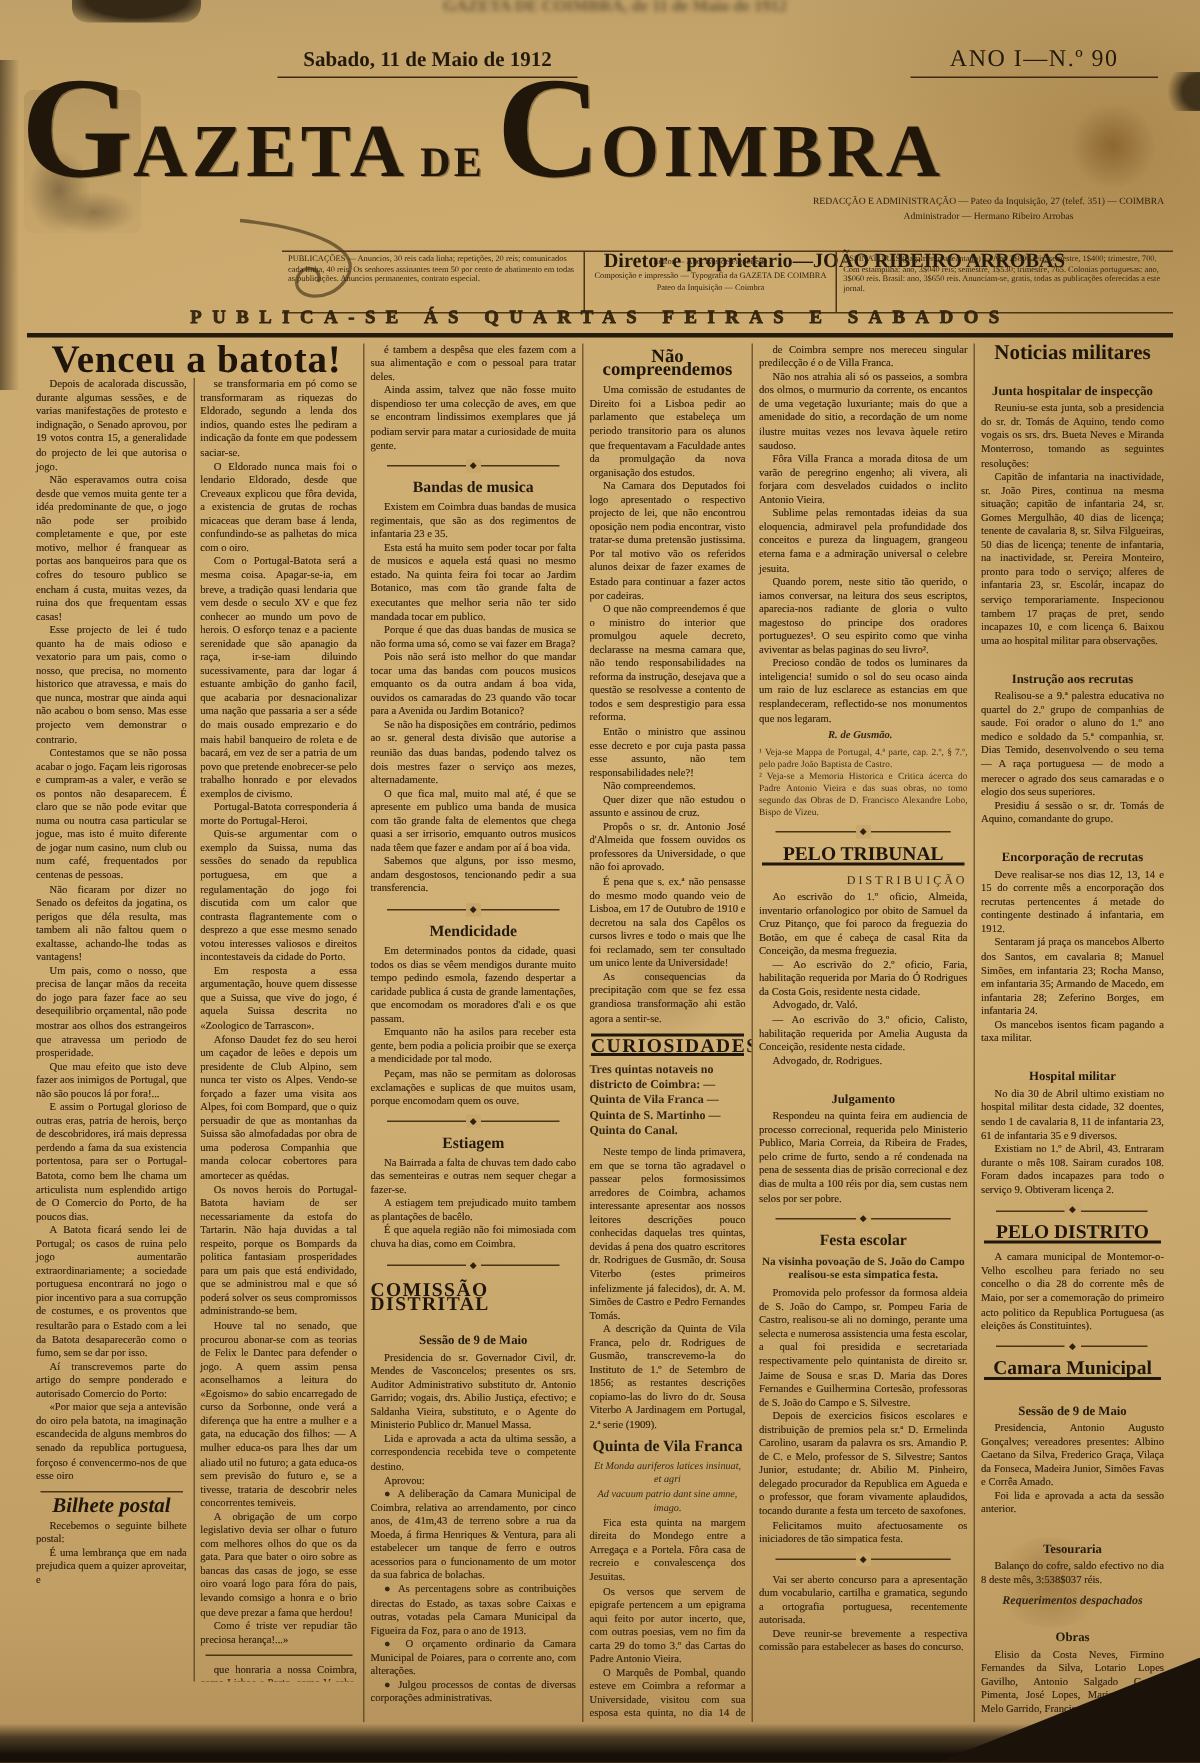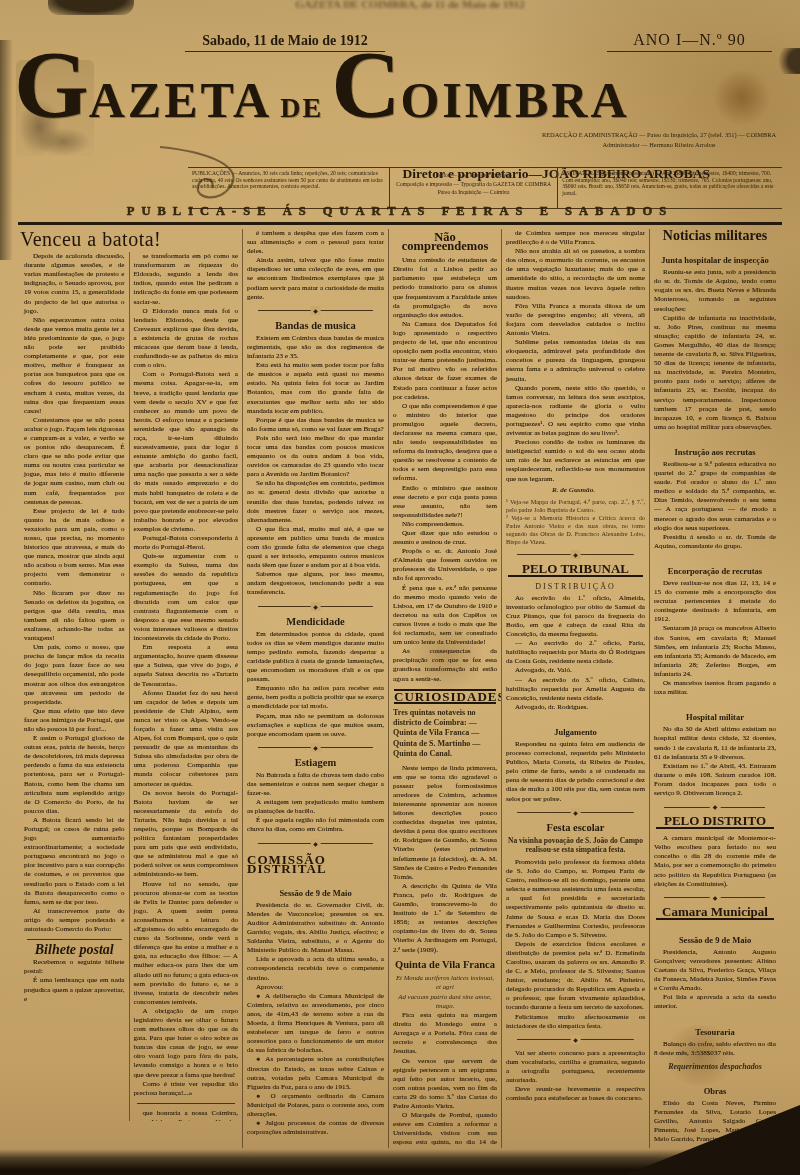--- a/index.html
+++ b/index.html
@@ -60,41 +60,41 @@
   .publish-line{position:absolute;top:204px;left:0;width:100%;text-align:center;
     font-weight:bold;font-size:12.5px;letter-spacing:7px;color:rgba(44,30,10,.9);
     -webkit-text-stroke:.5px #2c1e0a;}
   .thick-rule{position:absolute;top:222px;left:18px;right:18px;height:3px;background:#241a0e;}
   
   .body-area{position:absolute;top:229px;left:20px;width:760px;height:919px;display:flex;
     font-size:7.1px;line-height:9.1px;}
   .col{box-sizing:border-box;padding:0 4px;overflow:hidden;height:100%;}
   .vr{border-right:1px solid rgba(56,38,14,.6);}
   .group{box-sizing:border-box;width:223px;height:100%;overflow:hidden;}
-  .group-headline{font-size:20px;font-weight:normal;margin:6px 0 8px;
+  .group-headline{font-size:26px;font-weight:bold;text-align:center;margin:6px 0 8px;
     color:#1f150a;letter-spacing:.5px;}
   .group-cols{display:flex;height:calc(100% - 50px);}
   .gc1{width:110px;} .gc2{width:113px;}
   .c3{width:146px;} .c4{width:113px;} .c5{width:148px;} .c6{width:130px;}
   
   .b-p{margin:0;text-align:justify;text-indent:9px;color:#362814;
     text-shadow:0 0 .4px rgba(58,40,16,.6);}
   .b-h1{font-size:12.5px;font-weight:bold;text-align:center;margin:4px 0 5px;color:#20160a;}
   .b-h1b{font-size:14px;font-weight:bold;text-align:center;margin:2px 0 6px;color:#20160a;}
   .b-h1s{font-size:13px;font-weight:bold;text-align:left;letter-spacing:1px;margin:6px 0 4px;color:#20160a;}
   .b-h1u{font-size:13px;font-weight:bold;text-align:center;margin:0 2px 5px;color:#20160a;
     border-bottom:2px solid #20160a;padding-bottom:2px;}
   .b-h3i{font-size:14px;font-weight:bold;font-style:italic;text-align:center;margin:4px 0;color:#20160a;}
   .b-h2{font-size:10.5px;font-weight:bold;text-align:center;margin:5px 0 4px;color:#241a0c;}
   .b-sub{font-size:8.5px;font-weight:bold;text-align:center;margin:16px 0 3px;color:#241a0c;}
   .b-subit{font-size:8px;font-weight:bold;font-style:italic;text-align:center;margin:4px 0 2px;}
   .b-box{font-size:13px;font-weight:bold;text-align:center;letter-spacing:1px;color:#20160a;
     border-top:2px solid #20160a;border-bottom:2px solid #20160a;margin:5px 1px 4px;padding:1px 0;}
   .b-subbold{font-size:8px;font-weight:bold;text-align:left;margin:2px 0 4px;line-height:1.3;}
-  .b-smallcaps{font-size:8px;text-align:center;letter-spacing:2px;margin:3px 0;}
+  .b-smallcaps{font-size:8px;text-align:right;letter-spacing:2px;margin:3px 0;}
   .b-lede{font-size:7.5px;font-weight:bold;text-align:center;margin:2px 0 4px;}
   .b-latin{font-size:6.8px;font-style:italic;text-align:center;margin:0 0 1px;}
   .b-sig{text-align:center;font-weight:bold;font-style:italic;margin:2px 4px 3px 0;}
   .b-note{font-size:6.3px;line-height:7.8px;text-align:justify;margin:1px 0;color:#3b2c15;}
   .b-rule{border-top:1px solid #4a3517;margin:5px 3px;}
   .b-orn{position:relative;height:10px;margin:4px 6px;
     background:linear-gradient(#483314,#483314) center/92% 1px no-repeat;}
   .b-orn::after{content:"◆";position:absolute;left:50%;top:50%;transform:translate(-50%,-54%);
     font-size:6px;color:#2e2010;background:#c9a76b;padding:0 3px;font-family:"DejaVu Sans",sans-serif;}
 </style>
@@ -146,40 +146,41 @@
   <div class="publish-line">PUBLICA-SE ÁS QUARTAS FEIRAS E SABADOS</div>
   <div class="thick-rule"></div>
 
   <div class="body-area">
     <div class="group vr">
       <div class="group-headline">Venceu a batota!</div>
       <div class="group-cols">
         <div class="col gc1 vr">
             <div class="b-p">Depois de acalorada discussão, durante algumas sessões, e de varias manifestações de protesto e indignação, o Senado aprovou, por 19 votos contra 15, a generalidade do projecto de lei que autorisa o jogo.</div>
             <div class="b-p">Não esperavamos outra coisa desde que vemos muita gente ter a idéa predominante de que, o jogo não pode ser proibido completamente e que, por este motivo, melhor é franquear as portas aos banqueiros para que os cofres do tesouro publico se encham á custa, muitas vezes, da ruina dos que frequentam essas casas!</div>
+            <div class="b-p">Esse projecto de lei é tudo quanto ha de mais odioso e vexatorio para um pais, como o nosso, que precisa, no momento historico que atravessa, e mais do que nunca, mostrar que ainda aqui não acabou o bom senso. Mas esse projecto vem demonstrar o contrario.</div>
             <div class="b-p">Contestamos que se não possa acabar o jogo. Façam leis rigorosas e cumpram-as a valer, e verão se os pontos não desaparecem. É claro que se não pode evitar que numa ou noutra casa particular se jogue, mas isto é muito diferente de jogar num casino, num club ou num café, frequentados por centenas de pessoas.</div>
-            <div class="b-p">Esse projecto de lei é tudo quanto ha de mais odioso e vexatorio para um pais, como o nosso, que precisa, no momento historico que atravessa, e mais do que nunca, mostrar que ainda aqui não acabou o bom senso. Mas esse projecto vem demonstrar o contrario.</div>
             <div class="b-p">Não ficaram por dizer no Senado os defeitos da jogatina, os perigos que déla resulta, mas tambem ali não faltou quem o exaltasse, achando-lhe todas as vantagens!</div>
             <div class="b-p">Um pais, como o nosso, que precisa de lançar mãos da receita do jogo para fazer face ao seu desequilibrio orçamental, não pode mostrar aos olhos dos estrangeiros que atravessa um periodo de prosperidade.</div>
             <div class="b-p">Que mau efeito que isto deve fazer aos inimigos de Portugal, que não são poucos lá por fora!...</div>
             <div class="b-p">E assim o Portugal glorioso de outras eras, patria de herois, berço de descobridores, irá mais depressa perdendo a fama da sua existencia portentosa, para ser o Portugal-Batota, como bem lhe chama um articulista num esplendido artigo de O Comercio do Porto, de ha poucos dias.</div>
             <div class="b-p">A Batota ficará sendo lei de Portugal; os casos de ruina pelo jogo aumentarão extraordinariamente; a sociedade portuguesa encontrará no jogo o pior incentivo para a sua corrupção de costumes, e os proventos que resultarão para o Estado com a lei da Batota desaparecerão como o fumo, sem se dar por isso.</div>
             <div class="b-p">Aí transcrevemos parte do artigo do sempre ponderado e autorisado Comercio do Porto:</div>
+            <div class="b-p">«Por maior que seja a antevisão do oiro pela batota, na imaginação escandecida de alguns membros do senado da republica portuguesa, forçoso é convencermo-nos de que esse oiro</div>
             <div class="b-rule"></div>
             <div class="b-h3i">Bilhete postal</div>
             <div class="b-p">Recebemos o seguinte bilhete postal:</div>
             <div class="b-p">É uma lembrança que em nada prejudica quem a quizer aproveitar, e</div>
           </div>
         <div class="col gc2">
             <div class="b-p">se transformaria em pó como se transformaram as riquezas do Eldorado, segundo a lenda dos indios, quando estes lhe pediram a indicação da fonte em que podessem saciar-se.</div>
             <div class="b-p">O Eldorado nunca mais foi o lendario Eldorado, desde que Creveaux explicou que fôra devida, a existencia de grutas de rochas micaceas que deram base á lenda, confundindo-se as palhetas do mica com o oiro.</div>
             <div class="b-p">Com o Portugal-Batota será a mesma coisa. Apagar-se-ia, em breve, a tradição quasi lendaria que vem desde o seculo XV e que fez conhecer ao mundo um povo de herois. O esforço tenaz e a paciente serenidade que são apanagio da raça, ir-se-iam diluindo sucessivamente, para dar logar á estuante ambição do ganho facil, que acabaria por desnacionalizar uma nação que passaria a ser a séde do mais ousado emprezario e do mais habil banqueiro de roleta e de bacará, em vez de ser a patria de um povo que pretende enobrecer-se pelo trabalho honrado e por elevados exemplos de civismo.</div>
             <div class="b-p">Portugal-Batota corresponderia á morte do Portugal-Heroi.</div>
             <div class="b-p">Quis-se argumentar com o exemplo da Suissa, numa das sessões do senado da republica portuguesa, em que a regulamentação do jogo foi discutida com um calor que contrasta flagrantemente com o desprezo a que esse mesmo senado votou interesses valiosos e direitos incontestaveis da cidade do Porto.</div>
-            <div class="b-p">Em resposta a essa argumentação, houve quem dissesse que a Suissa, que vive do jogo, é aquela Suissa descrita no «Tartarin de Tesouraria».</div>
+            <div class="b-p">Em resposta a essa argumentação, houve quem dissesse que a Suissa, que vive do jogo, é aquela Suissa descrita no «Zoologico de Tarrascon».</div>
             <div class="b-p">Afonso Daudet fez do seu heroi um caçador de leões e depois um presidente de Club Alpino, sem nunca ter visto os Alpes. Vendo-se forçado a fazer uma visita aos Alpes, foi com Bompard, que o quiz persuadir de que as montanhas da Suissa são almofadadas por obra de uma poderosa Companhia que manda colocar cobertores para amortecer as quédas.</div>
             <div class="b-p">Os novos herois do Portugal-Batota haviam de ser necessariamente da estofa do Tartarin. Não haja duvidas a tal respeito, porque os Bompards da politica fantasiam prosperidades para um pais que está endividado, que se administrou mal e que só poderá solver os seus compromissos administrando-se bem.</div>
             <div class="b-p">Houve tal no senado, que procurou abonar-se com as teorias de Felix le Dantec para defender o jogo. A quem assim pensa aconselhamos a leitura do «Egoismo» do sabio encarregado de curso da Sorbonne, onde verá a diferença que ha entre a mulher e a gata, na educação dos filhos: — A mulher educa-os para lhes dar um aliado util no futuro; a gata educa-os sem previsão do futuro e, se a tivesse, trataria de descobrir neles concorrentes temiveis.</div>
             <div class="b-p">A obrigação de um corpo legislativo devia ser olhar o futuro com melhores olhos do que os da gata. Para que bater o oiro sobre as bancas das casas de jogo, se esse oiro voará logo para fóra do pais, levando comsigo a honra e o brio que deve prezar a fama que herdou!</div>
             <div class="b-p">Como é triste ver repudiar tão preciosa herança!...»</div>
             <div class="b-rule"></div>
             <div class="b-p">que honraria a nossa Coimbra, como Lisboa e Porto, como V. sabe, onde todos os visitantes não deixam de admirar os belos exemplares que lá existem».</div>
           </div>
       </div>
     </div>

